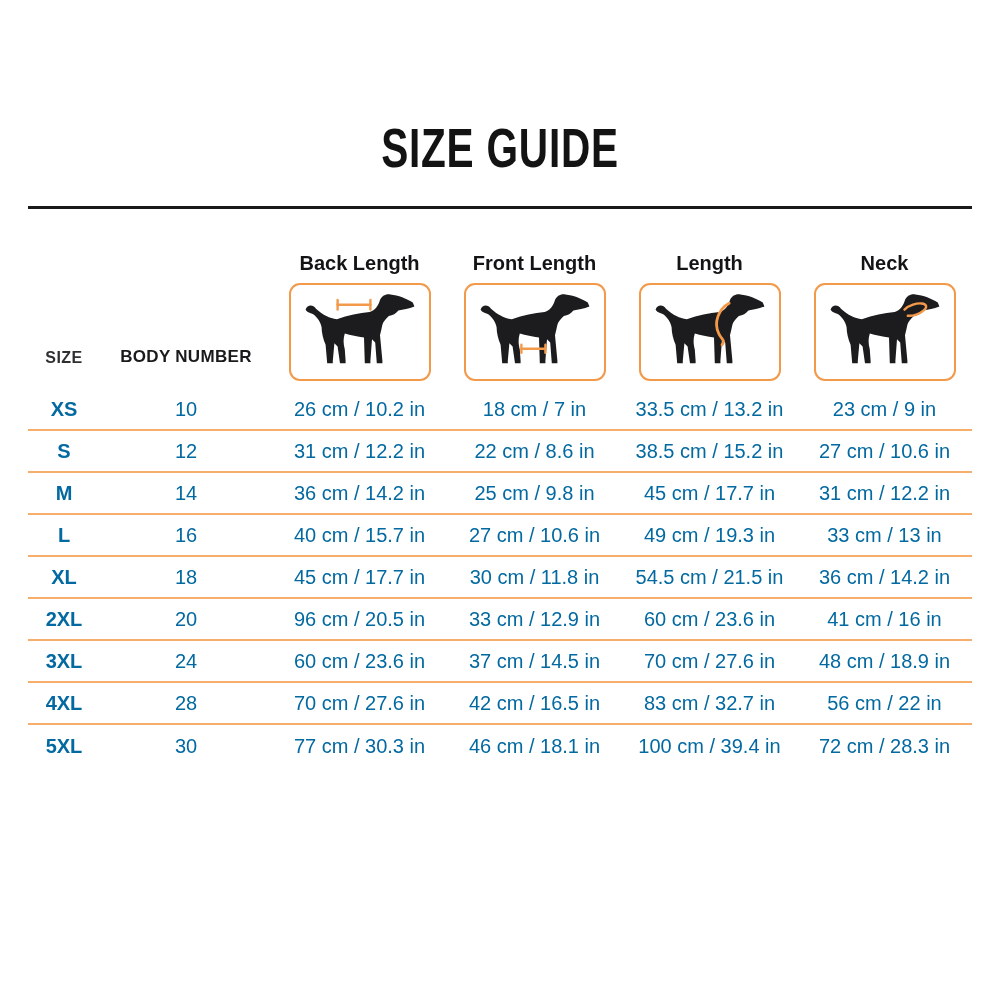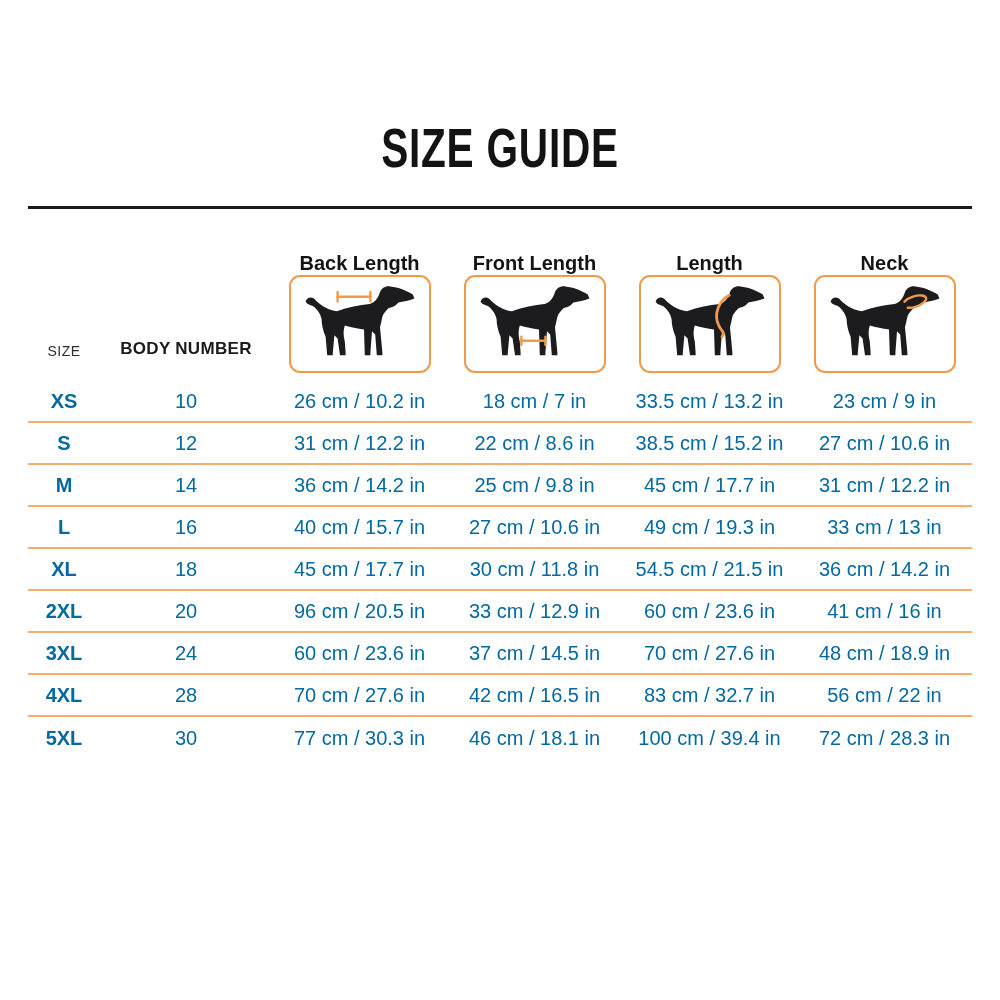--- a/index.html
+++ b/index.html
@@ -27,29 +27,29 @@
 
   .table{position:absolute;top:252px;left:28px;width:944px;}
   .grid-row{
     display:grid;
     grid-template-columns:72px 172px repeat(4,175px);
   }
   .head-row{align-items:end;padding-bottom:8px;}
   .cell{text-align:center;}
 
   .size-head{
-    font-size:14px;font-weight:400;color:#2F2F31;letter-spacing:.5px;
+    font-size:16px;font-weight:700;color:#2F2F31;letter-spacing:.5px;
     padding-bottom:14px;
   }
   .body-head{
     font-size:17px;font-weight:700;color:#1A1A1C;letter-spacing:.3px;
     padding-bottom:14px;
   }
   .measure-head{display:flex;flex-direction:column;align-items:center;justify-content:flex-end;}
-  .m-label{font-size:20px;font-weight:700;color:#141416;}
+  .m-label{font-size:20px;font-weight:700;color:#141416;margin-bottom:8px;}
   .dog-box{
     width:142px;height:98px;
     border:2.5px solid var(--accent);border-radius:11px;
     background:#fff;display:flex;align-items:center;justify-content:center;
     padding:3px 4px;
   }
   .dog-box svg{width:100%;height:100%;}
   .dog-fill{fill:var(--ink);}
   .marker{stroke:var(--accent);fill:none;stroke-linecap:round;}
 

